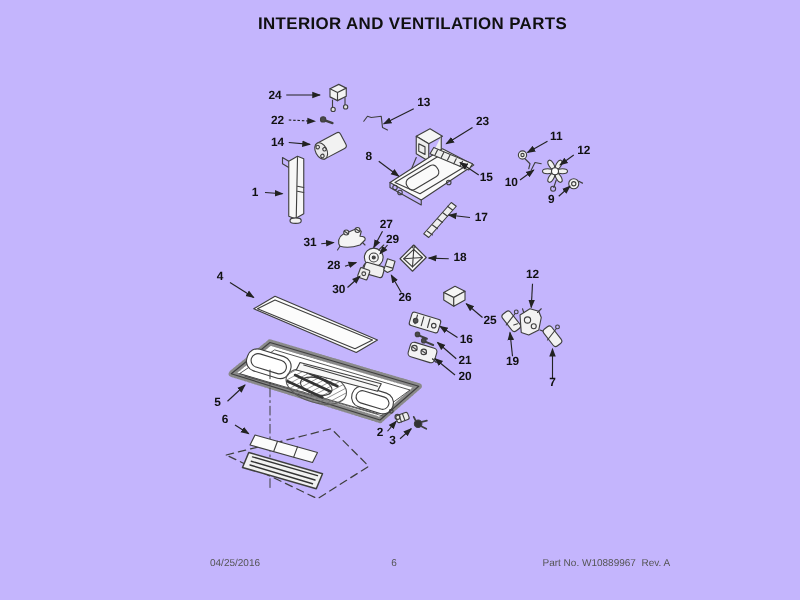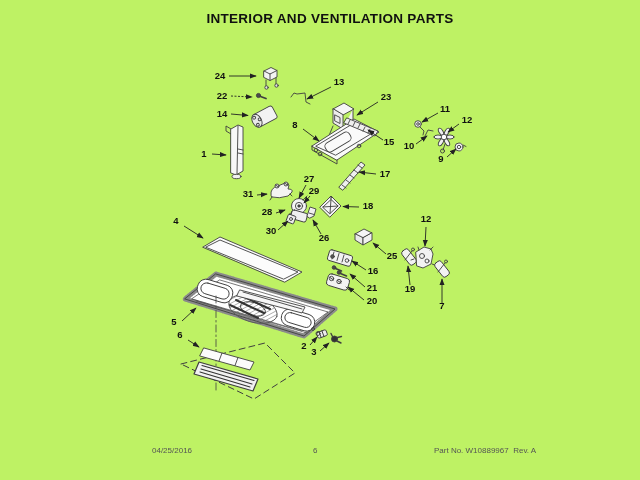--- a/index.html
+++ b/index.html
@@ -1,21 +1,21 @@
 <!DOCTYPE html>
 <html><head>
 <meta charset="utf-8">
 <style>
   html,body{margin:0;padding:0;background:#ffffff;width:640px;height:480px;overflow:hidden;
     font-family:"Liberation Sans",sans-serif;}
-  .sheet{position:relative;width:640px;height:480px;background:#bef264;}
+  .sheet{position:relative;width:640px;height:480px;background:#c4b5fd;}
   .title{position:absolute;top:11px;left:0;width:100%;text-align:center;
     font-size:13.5px;font-weight:bold;color:#101010;letter-spacing:.3px;transform:translateX(10px);}
   .footer-item{position:absolute;top:446px;font-size:8px;color:#555;white-space:pre;}
-  .f-date{left:152px;}
+  .f-date{left:168px;}
   .f-page{left:313px;}
   .f-part{left:386px;margin-left:48px;}
   svg{position:absolute;left:0;top:0;}
   .art{stroke:#3f3f3f;fill:none;stroke-width:.9;stroke-linejoin:round;stroke-linecap:round;}
   .leaders line{stroke:#222;stroke-width:.9;}
   .labels text{font-size:9.5px;font-weight:bold;fill:#111;text-anchor:middle;
     font-family:"Liberation Sans",sans-serif;}
 </style>
 </head>
 <body>

